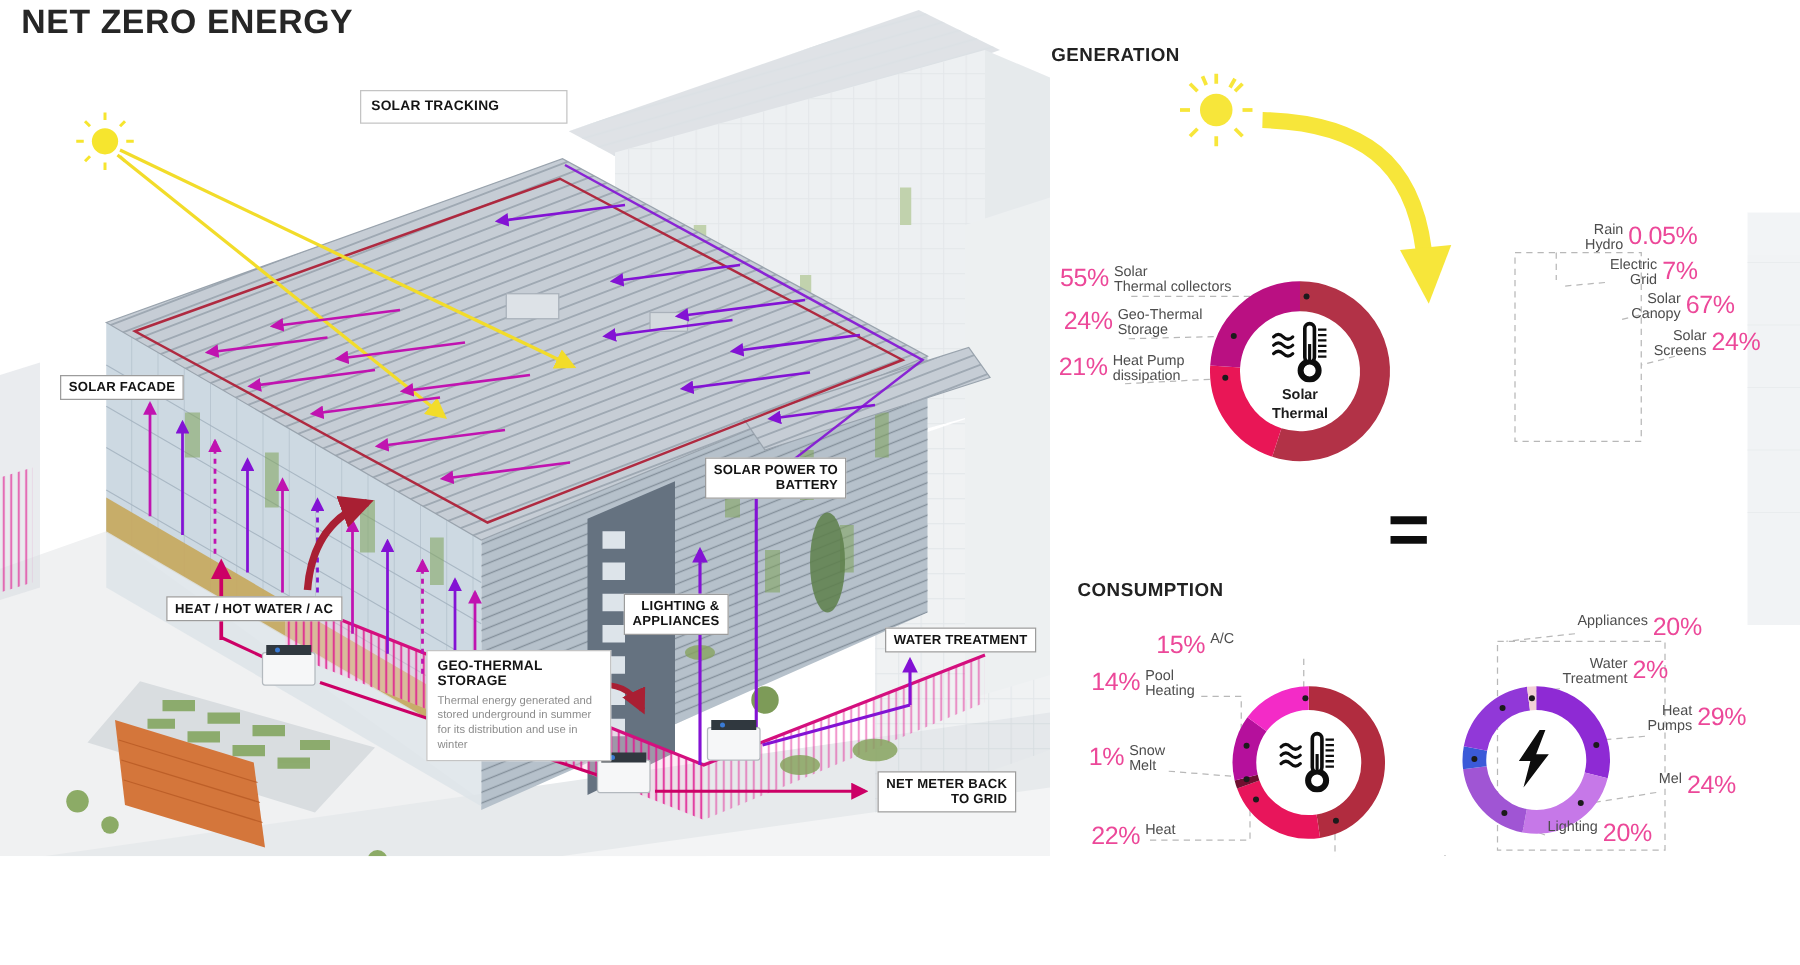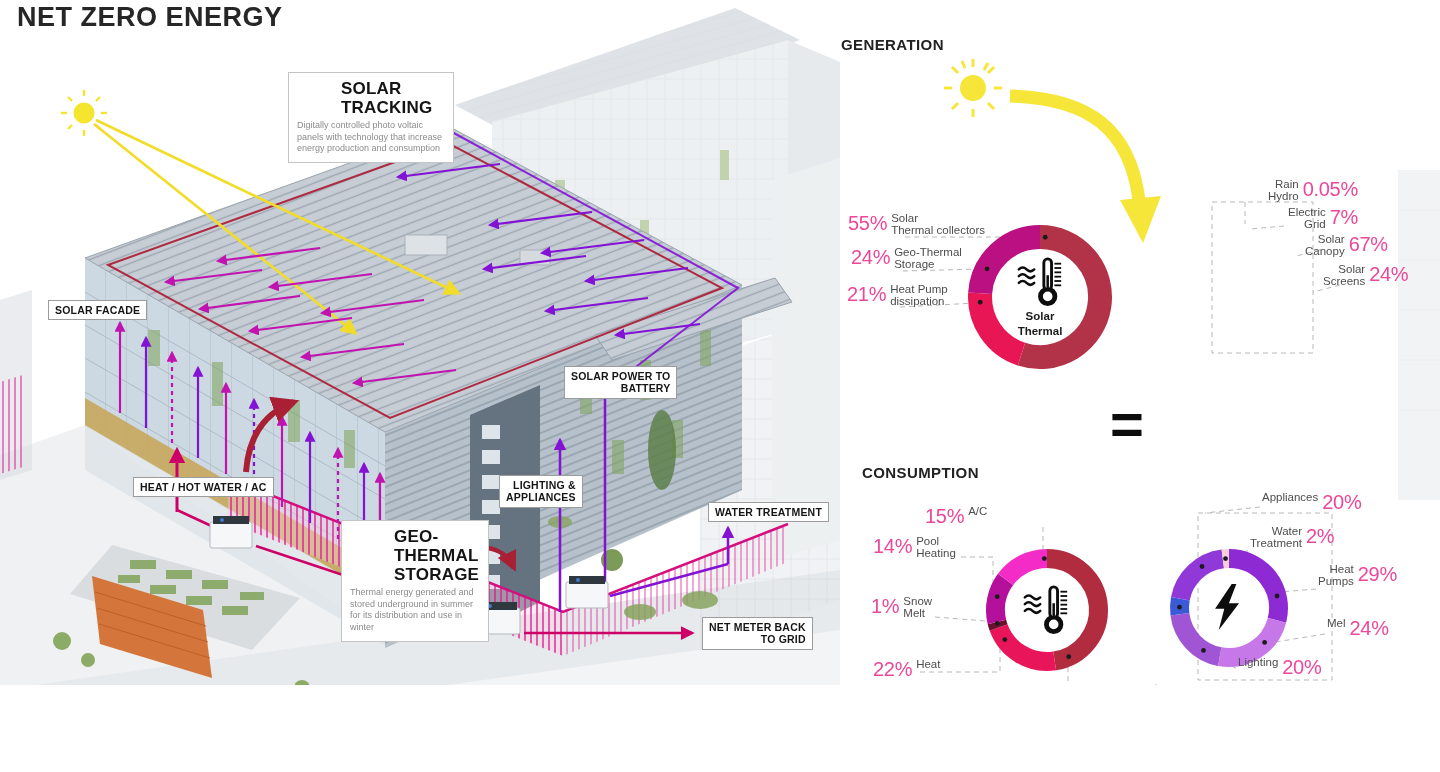--- a/index.html
+++ b/index.html
@@ -5,21 +5,21 @@
   html,body{margin:0;padding:0;background:#fff;}
   #app{position:relative;width:1440px;height:685px;overflow:hidden;background:#fff;
        font-family:"Liberation Sans",sans-serif;}
   #page-title{position:absolute;left:17px;top:2px;margin:0;font-size:27px;font-weight:800;
        letter-spacing:.5px;color:#262626;}
   #diagram,#right-decor{position:absolute;top:0;}
   #diagram{left:0;}
   #right-decor{left:840px;}
   
   .callout{position:absolute;background:#fff;border:1px solid #c4c4c4;padding:6px 8px 7px;z-index:5;}
-  .co-title{font-size:17px;font-weight:800;color:#141414;letter-spacing:.2px;white-space:pre-line;line-height:1.12;margin-left:44px;}
+  .co-title{font-size:11px;font-weight:800;color:#141414;letter-spacing:.2px;white-space:pre-line;line-height:1.12;}
   .co-body{font-size:9px;color:#8c8c8c;line-height:1.3;margin-top:3px;}
   #co-solar-tracking{left:288px;top:72px;width:148px;}
   #co-geo-thermal{left:341px;top:520px;width:130px;}
   
   .tag{position:absolute;background:#fff;border:1px solid #9c9c9c;padding:3px 6px;font-size:10.5px;
        font-weight:800;color:#141414;letter-spacing:.2px;white-space:pre-line;line-height:1.18;z-index:5;text-align:right;}
   #tag-solar-facade{left:48px;top:300px;}
   #tag-heat{left:133px;top:477px;}
   #tag-battery{left:564px;top:366px;}
   #tag-lighting{left:499px;top:475px;}
@@ -296,21 +296,20 @@
     </g>
 
     <g fill="none" stroke="#a91f33">
       <path d="M246 472 Q250 418 294 402" stroke-width="6" marker-end="url(#mCrim)"></path>
       <path d="M472 549 Q502 543 514 568" stroke-width="4.5" marker-end="url(#mCrim)"></path>
     </g>
   </svg>
 
   <div class="callout" id="co-solar-tracking">
     <div class="co-title">SOLAR TRACKING</div>
-    <div class="co-body">Digitally controlled photo voltaic panels with technology that increase energy production and consumption</div>
   </div>
   <div class="callout" id="co-geo-thermal">
     <div class="co-title">GEO-THERMAL
 STORAGE</div>
     <div class="co-body">Thermal energy generated and stored underground in summer for its distribution and use in winter</div>
   </div>
   <div class="tag" id="tag-solar-facade">SOLAR  FACADE</div>
   <div class="tag" id="tag-heat">HEAT / HOT WATER / AC</div>
   <div class="tag" id="tag-battery">SOLAR POWER TO
 BATTERY</div>

